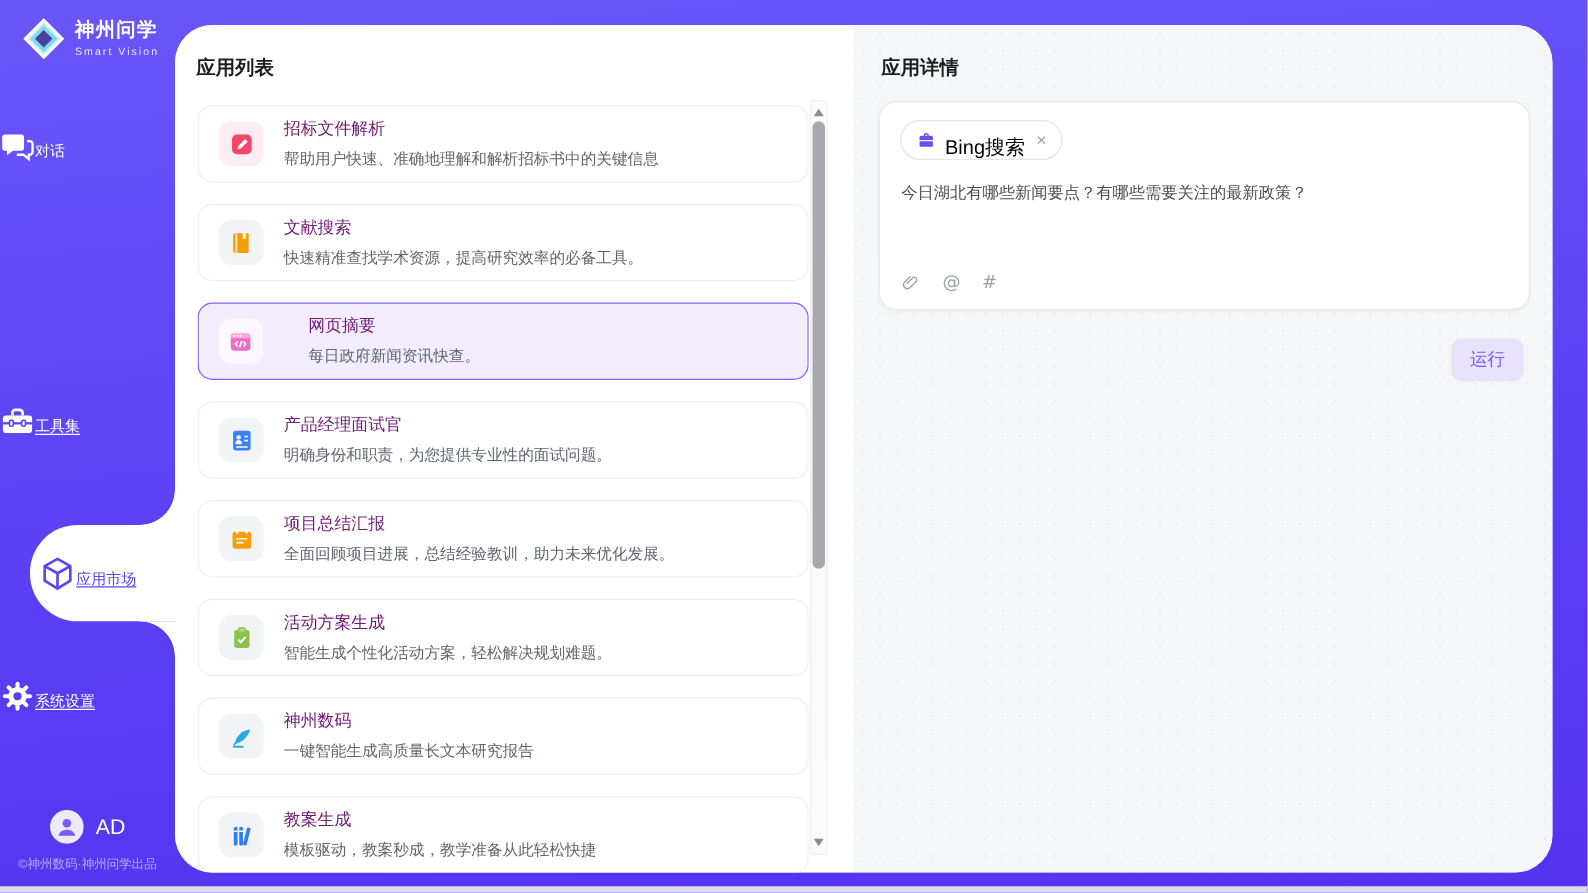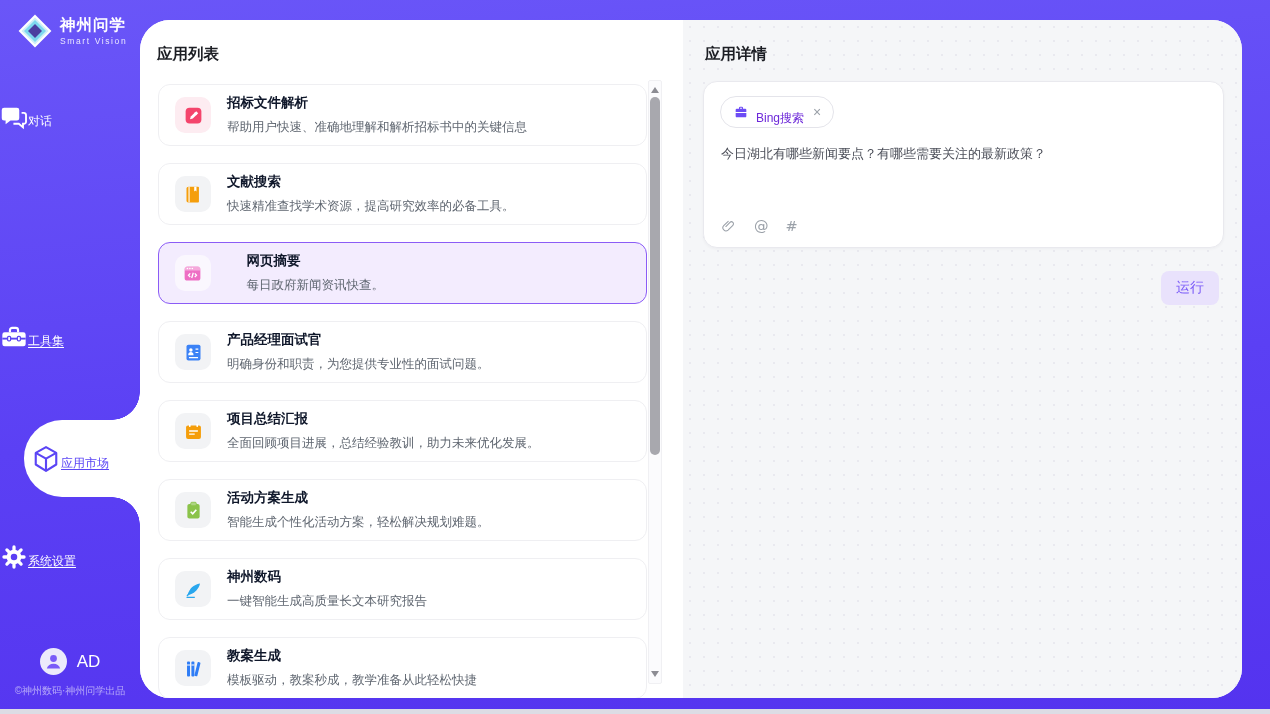--- a/index.html
+++ b/index.html
@@ -36,36 +36,36 @@
   
   .list-panel{position:relative;width:543px;background:#ffffff;flex:none;}
   .panel-title{position:absolute;top:24px;left:17px;font-size:15.5px;font-weight:bold;color:#1c1e24;margin:0;}
   .cards{position:absolute;top:64px;left:18px;width:489px;bottom:0;overflow:hidden;}
   .card{height:60px;border:1px solid #efeff2;border-radius:12px;background:#fff;
     display:flex;align-items:center;padding-left:16px;margin-bottom:17px;cursor:pointer;box-sizing:content-box;}
   .card.selected{border:1.5px solid #8b5cf6;background:#f3ecfe;margin-left:-0.5px;gap:20px;}
   .card-icon{width:36px;height:36px;border-radius:10px;flex:none;display:flex;align-items:center;justify-content:center;}
   .ibg-pink{background:#fdecf1;} .ibg-gray{background:#f2f3f5;} .ibg-light{background:#faf7fe;}
   .card-text{margin-left:16px;}
-  .card-name{font-size:13.5px;font-weight:bold;color:#0f172a;}
+  .card-name{font-size:13.5px;font-weight:normal;color:#701a75;}
   .card-desc{font-size:12.5px;color:#5f6670;margin-top:7px;}
   
   .scrollbar{position:absolute;right:21px;top:60px;bottom:14px;width:12px;background:#fbfbfd;border:1px solid #f0f0f3;border-radius:2px;}
   .sb-up,.sb-down{position:absolute;left:2px;width:0;height:0;border-left:4px solid transparent;border-right:4px solid transparent;}
   .sb-up{top:6px;border-bottom:6px solid #8c8c93;}
   .sb-down{bottom:6px;border-top:6px solid #8c8c93;}
   .sb-thumb{position:absolute;left:1px;top:16px;width:10px;height:358px;background:#a8a8ae;border-radius:5px;}
   
   .detail-panel{position:relative;flex:1;background:#f5f6f8;
     background-image:radial-gradient(#e9e9ef 1px,transparent 1px);background-size:14px 14px;}
   .input-card{position:absolute;top:61px;left:20px;width:519px;height:165px;background:#fff;
     border:1px solid #e9e9ee;border-radius:14px;box-shadow:0 1px 3px rgba(30,30,60,0.04);}
   .tool-tag{position:absolute;top:14px;left:16px;height:30px;display:inline-flex;align-items:center;gap:7px;
     padding:0 12px;border:1px solid #e4e4ea;border-radius:17px;background:#fff;}
-  .tool-tag-label{font-size:12px;color:#6d28d9;margin-top:12px;}
+  .tool-tag-label{font-size:16px;color:#000000;margin-top:12px;}
   .tag-close{font-size:14px;color:#9aa0a8;cursor:pointer;line-height:1;margin-left:2px;}
   .query-text{position:absolute;top:63px;left:17px;right:16px;font-size:13px;color:#4b4e58;cursor:text;}
   .attach-row{position:absolute;left:17px;bottom:13px;display:flex;align-items:center;gap:17px;color:#9aa0a8;}
   .attach-glyph{font-size:14.5px;color:#9aa0a8;cursor:pointer;font-family:"DejaVu Sans",sans-serif;}
   .run-row{position:absolute;top:251px;right:23px;}
   .run-btn{background:#e9e2fc;color:#7a5af8;border:none;border-radius:8px;font-size:14px;
     padding:8px 15px;cursor:pointer;font-family:inherit;}
 </style>
 </head>
 <body>

